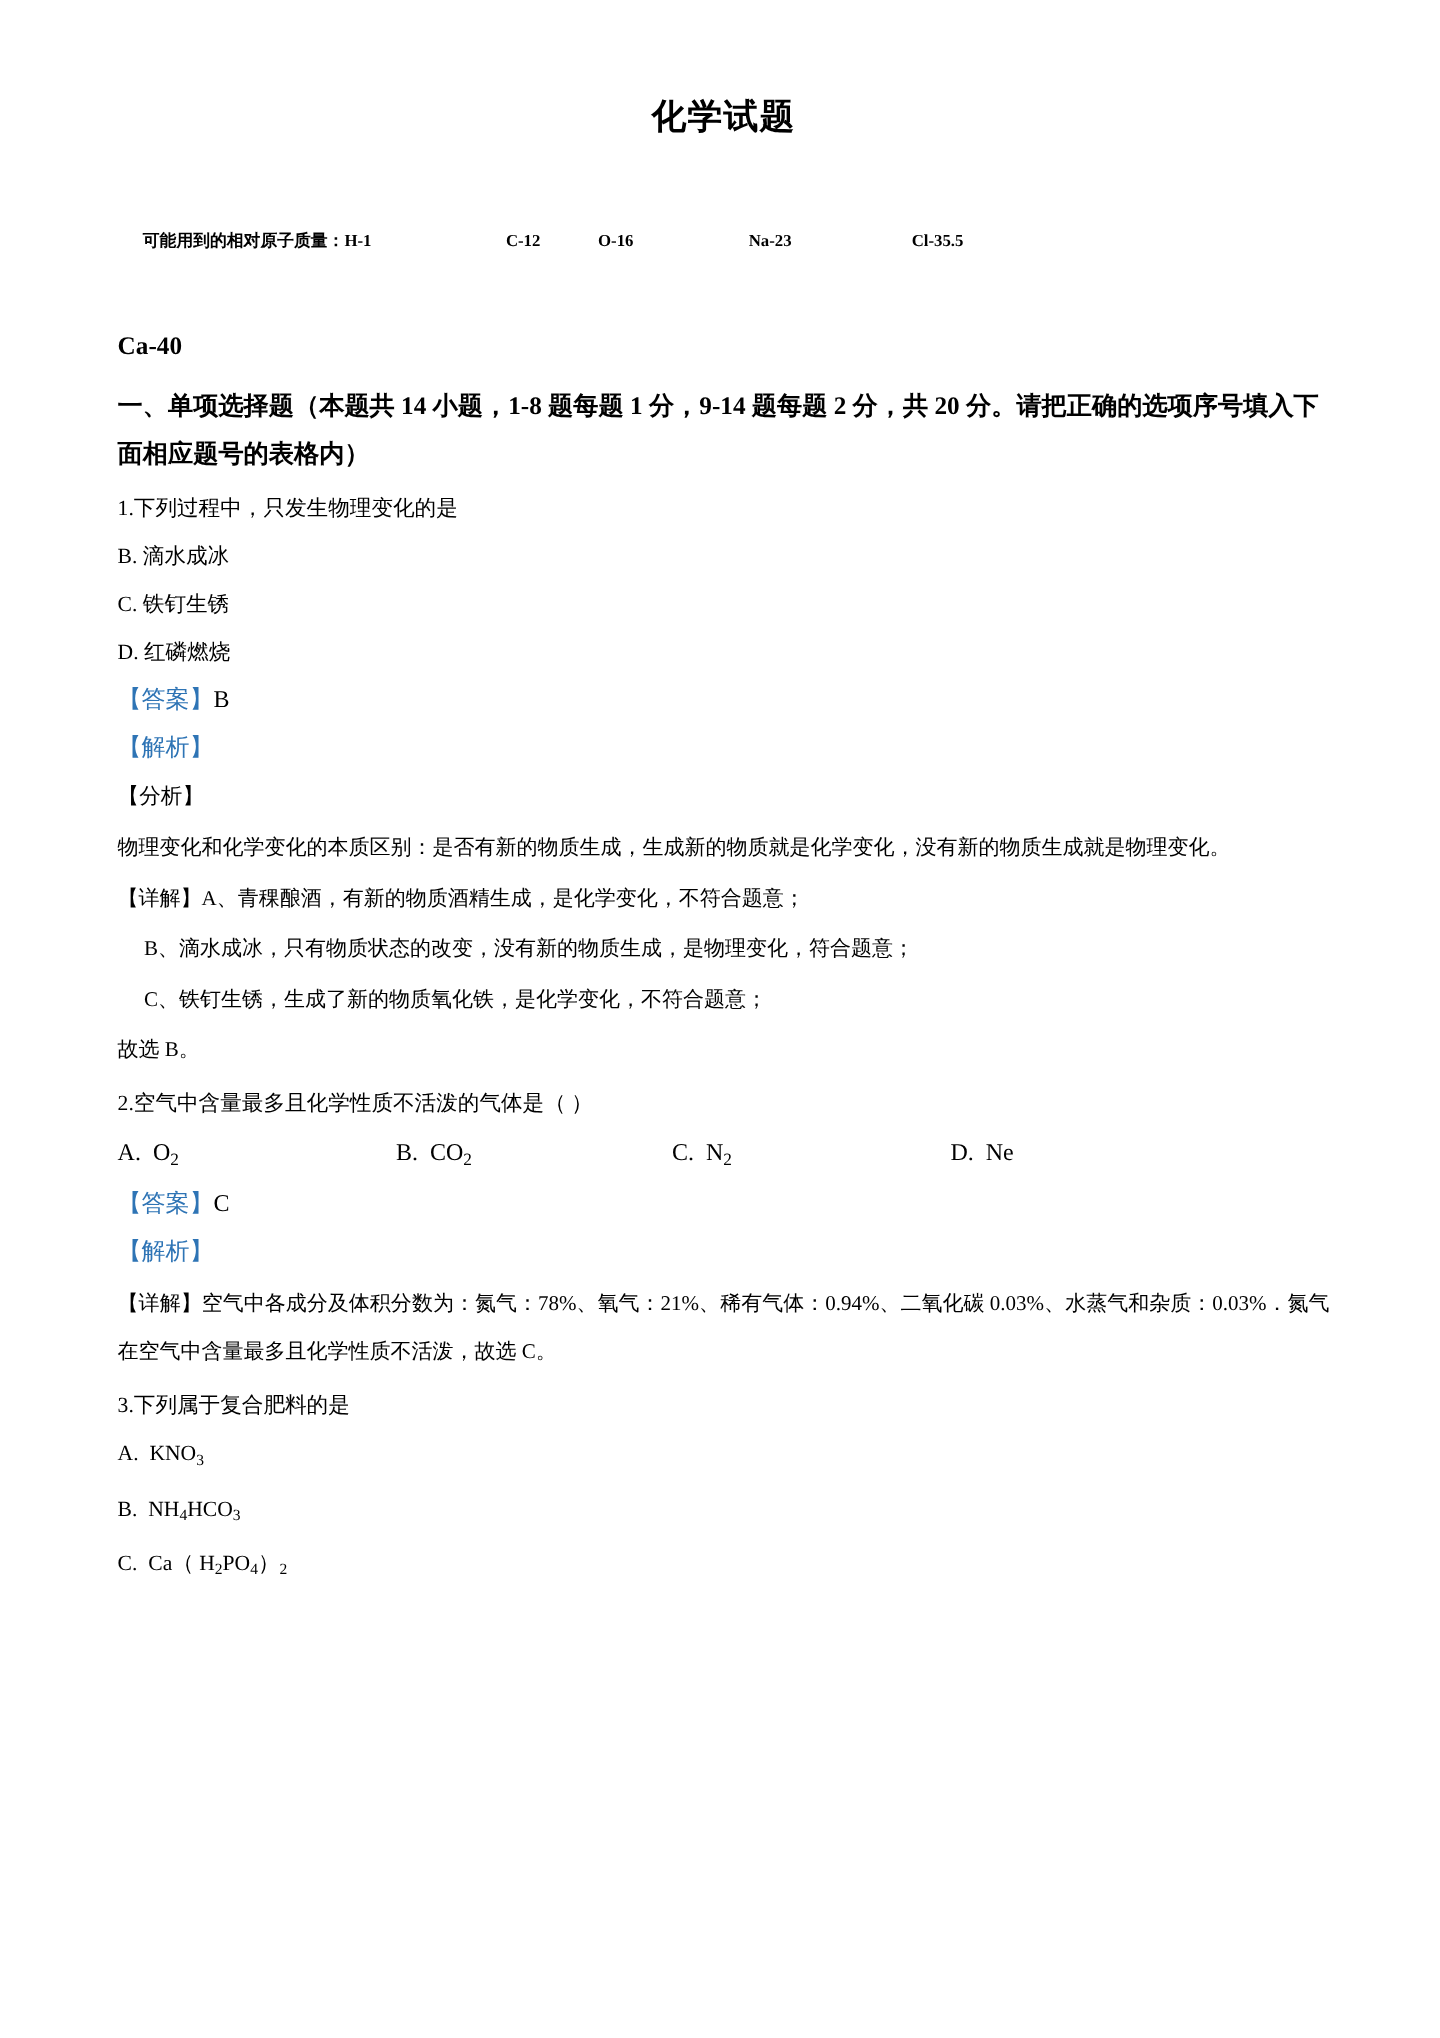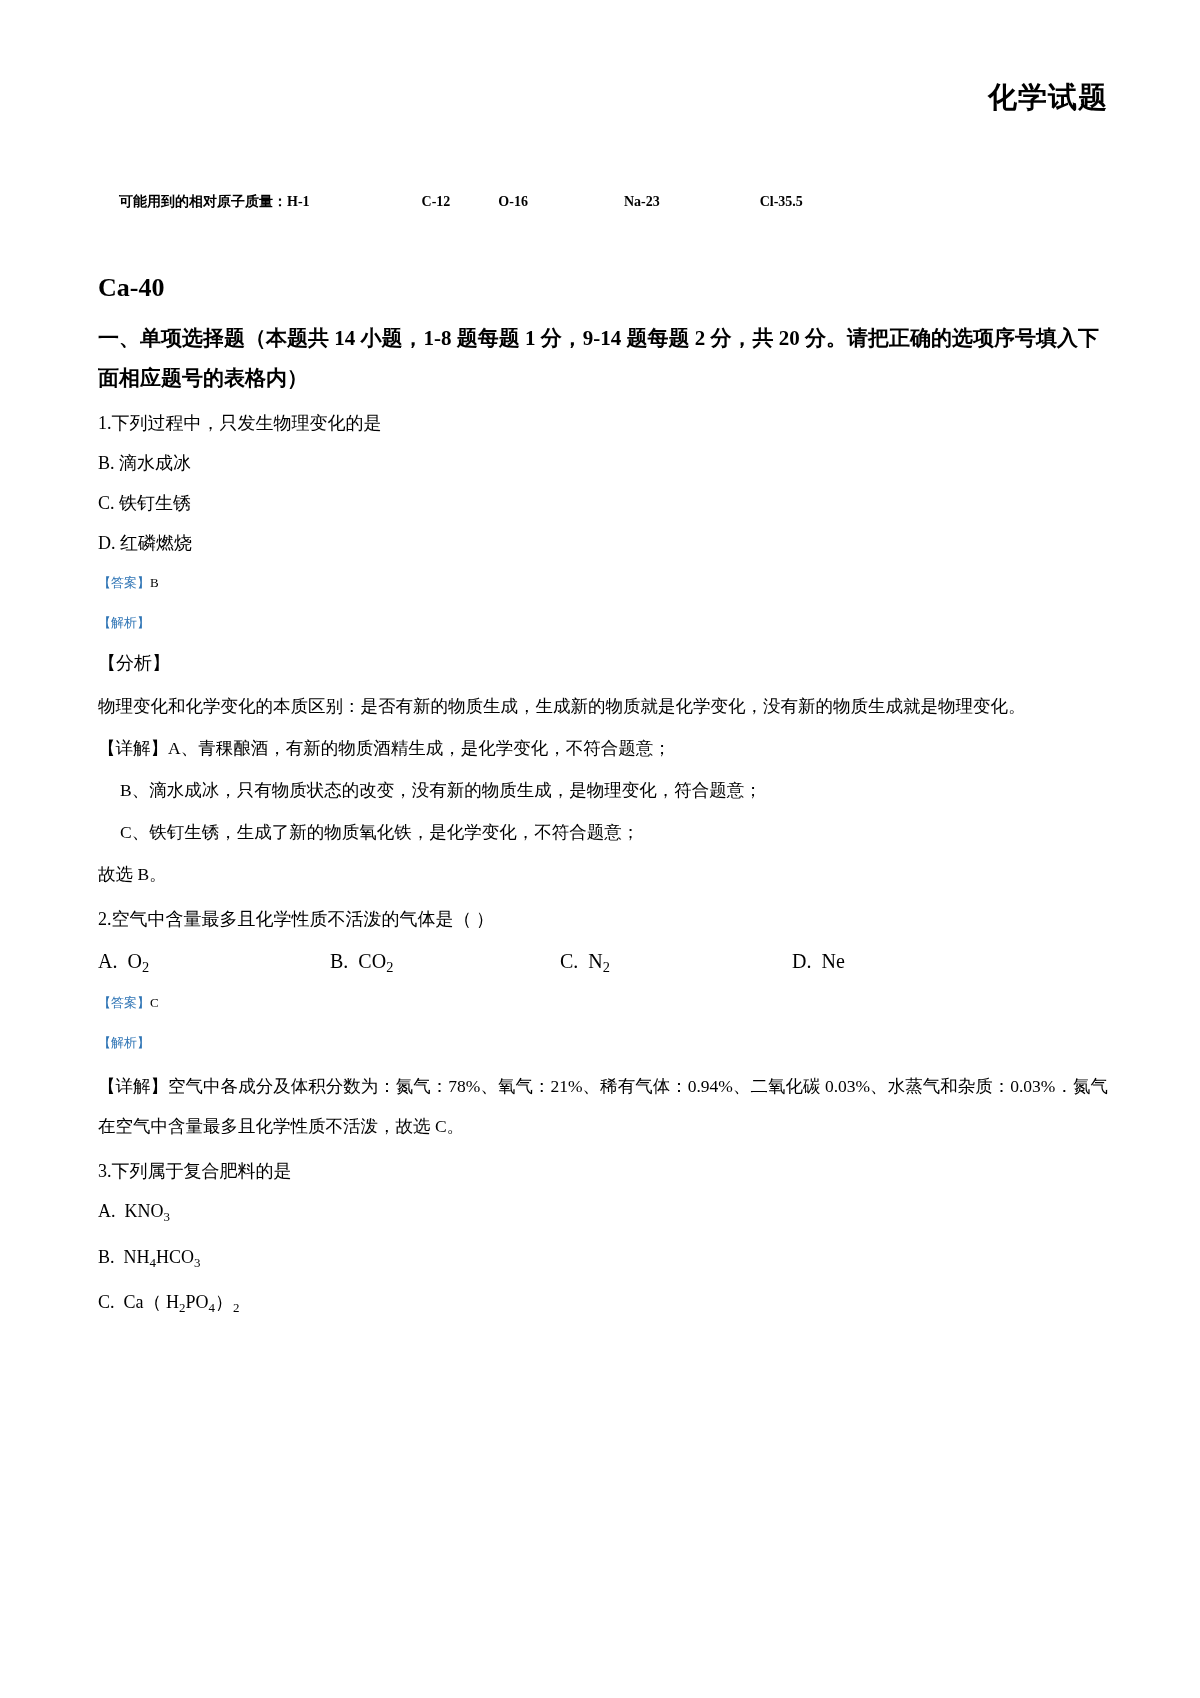--- a/index.html
+++ b/index.html
@@ -23,34 +23,34 @@
   }
   .content {
     position: absolute;
     left: 98px;
     top: 78px;
     width: 1010px;
   }
   h1.doc-title {
     font-size: 29px;
     font-weight: bold;
-    text-align: right;
+    text-align: center;
     margin: 0 0 24px 0;
     letter-spacing: 1px;
     font-family: "Liberation Serif", "DejaVu Serif", serif;
   }
   .atomic-line {
     font-size: 14px;
     font-weight: bold;
     margin: 0 0 6px 0;
     line-height: 40px;
     white-space: pre;
   }
   .atomic-cont {
-    font-size: 26px;
+    font-size: 21px;
     font-weight: bold;
     line-height: 40px;
     margin: 0 0 10px 0;
   }
   .section-head {
     font-size: 21px;
     font-weight: bold;
     line-height: 40px;
     margin: 0 0 8px 0;
   }
@@ -71,21 +71,21 @@
     position: relative;
     height: 34px;
     text-align: center;
   }
   .opt-inline span.o {
     position: absolute;
     top: 0;
   }
   .tag {
     color: #2e74b5;
-    font-size: 13px;
+    font-size: 20px;
     line-height: 34px;
     margin: 6px 0 6px 0;
   }
   .tag .ans-val {
     color: #000000;
   }
   .analysis-label {
     font-size: 18px;
     line-height: 34px;
     margin: 6px 0 6px 0;

